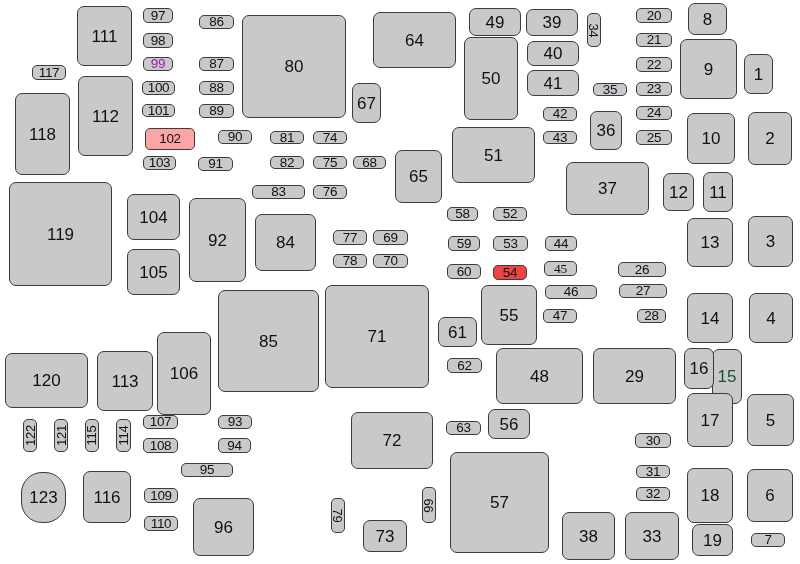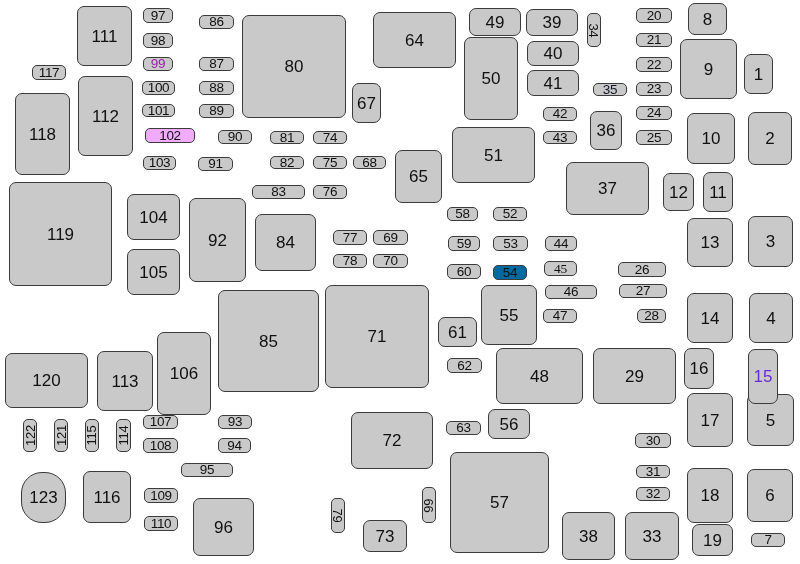--- a/index.html
+++ b/index.html
@@ -84,21 +84,21 @@
     </div>
     <div class="fuse box" style="left: 663px; top: 173px; width: 31px; height: 38px; background: rgb(201, 201, 201); border-color: rgb(60, 60, 60); color: rgb(17, 17, 17);">
       <span class="lbl">12</span>
     </div>
     <div class="fuse box" style="left: 687px; top: 218px; width: 46px; height: 49px; background: rgb(201, 201, 201); border-color: rgb(60, 60, 60); color: rgb(17, 17, 17);">
       <span class="lbl">13</span>
     </div>
     <div class="fuse box" style="left: 687px; top: 293px; width: 46px; height: 50px; background: rgb(201, 201, 201); border-color: rgb(60, 60, 60); color: rgb(17, 17, 17);">
       <span class="lbl">14</span>
     </div>
-    <div class="fuse box" style="left: 748px; top: 349px; width: 30px; height: 55px; background: rgb(201, 201, 201); border-color: rgb(60, 60, 60); color: #6d28d9;">
+    <div class="fuse box" style="left: 712px; top: 349px; width: 30px; height: 55px; background: rgb(201, 201, 201); border-color: rgb(60, 60, 60); color: #14532d;">
       <span class="lbl">15</span>
     </div>
     <div class="fuse box" style="left: 684px; top: 348px; width: 30px; height: 41px; background: rgb(201, 201, 201); border-color: rgb(60, 60, 60); color: rgb(17, 17, 17);">
       <span class="lbl">16</span>
     </div>
     <div class="fuse box" style="left: 687px; top: 393px; width: 46px; height: 54px; background: rgb(201, 201, 201); border-color: rgb(60, 60, 60); color: rgb(17, 17, 17);">
       <span class="lbl">17</span>
     </div>
     <div class="fuse box" style="left: 687px; top: 468px; width: 46px; height: 55px; background: rgb(201, 201, 201); border-color: rgb(60, 60, 60); color: rgb(17, 17, 17);">
       <span class="lbl">18</span>
@@ -201,21 +201,21 @@
     </div>
     <div class="fuse box" style="left: 452px; top: 127px; width: 83px; height: 56px; background: rgb(201, 201, 201); border-color: rgb(60, 60, 60); color: rgb(17, 17, 17);">
       <span class="lbl">51</span>
     </div>
     <div class="fuse pill" style="left: 493px; top: 207px; width: 34px; height: 14px; background: rgb(201, 201, 201); border-color: rgb(60, 60, 60); color: rgb(17, 17, 17);">
       <span class="lbl">52</span>
     </div>
     <div class="fuse pill" style="left: 493px; top: 236px; width: 35px; height: 15px; background: rgb(201, 201, 201); border-color: rgb(60, 60, 60); color: rgb(17, 17, 17);">
       <span class="lbl">53</span>
     </div>
-    <div class="fuse pill" style="left: 493px; top: 265px; width: 34px; height: 15px; background: #0369a1; border-color: rgb(60, 60, 60); color: rgb(17, 17, 17); align-items: center;">
+    <div class="fuse pill" style="left: 493px; top: 265px; width: 34px; height: 15px; background: #ef4444; border-color: rgb(60, 60, 60); color: rgb(17, 17, 17); align-items: center;">
       <span class="lbl">54</span>
     </div>
     <div class="fuse box" style="left: 481px; top: 285px; width: 56px; height: 60px; background: rgb(201, 201, 201); border-color: rgb(60, 60, 60); color: rgb(17, 17, 17);">
       <span class="lbl">55</span>
     </div>
     <div class="fuse box" style="left: 488px; top: 409px; width: 42px; height: 30px; background: rgb(201, 201, 201); border-color: rgb(60, 60, 60); color: rgb(17, 17, 17);">
       <span class="lbl">56</span>
     </div>
     <div class="fuse box" style="left: 450px; top: 452px; width: 99px; height: 101px; background: rgb(201, 201, 201); border-color: rgb(60, 60, 60); color: rgb(17, 17, 17);">
       <span class="lbl">57</span>
@@ -345,21 +345,21 @@
     </div>
     <div class="fuse pill" style="left: 143px; top: 57px; width: 30px; height: 14px; background: rgb(201, 201, 201); border-color: rgb(60, 60, 60); color: #a21caf;">
       <span class="lbl">99</span>
     </div>
     <div class="fuse pill" style="left: 142px; top: 81px; width: 33px; height: 14px; background: rgb(201, 201, 201); border-color: rgb(60, 60, 60); color: rgb(17, 17, 17);">
       <span class="lbl">100</span>
     </div>
     <div class="fuse pill" style="left: 142px; top: 104px; width: 33px; height: 13px; background: rgb(201, 201, 201); border-color: rgb(60, 60, 60); color: rgb(17, 17, 17);">
       <span class="lbl">101</span>
     </div>
-    <div class="fuse pill" style="left: 145px; top: 128px; width: 50px; height: 15px; background: #f0abfc; border-color: rgb(60, 60, 60); color: rgb(17, 17, 17);">
+    <div class="fuse pill" style="left: 145px; top: 128px; width: 50px; height: 22px; background: #fca5a5; border-color: rgb(60, 60, 60); color: rgb(17, 17, 17);">
       <span class="lbl">102</span>
     </div>
     <div class="fuse pill" style="left: 143px; top: 156px; width: 33px; height: 14px; background: rgb(201, 201, 201); border-color: rgb(60, 60, 60); color: rgb(17, 17, 17);">
       <span class="lbl">103</span>
     </div>
     <div class="fuse box" style="left: 127px; top: 194px; width: 53px; height: 46px; background: rgb(201, 201, 201); border-color: rgb(60, 60, 60); color: rgb(17, 17, 17);">
       <span class="lbl">104</span>
     </div>
     <div class="fuse box" style="left: 127px; top: 249px; width: 53px; height: 46px; background: rgb(201, 201, 201); border-color: rgb(60, 60, 60); color: rgb(17, 17, 17);">
       <span class="lbl">105</span>

